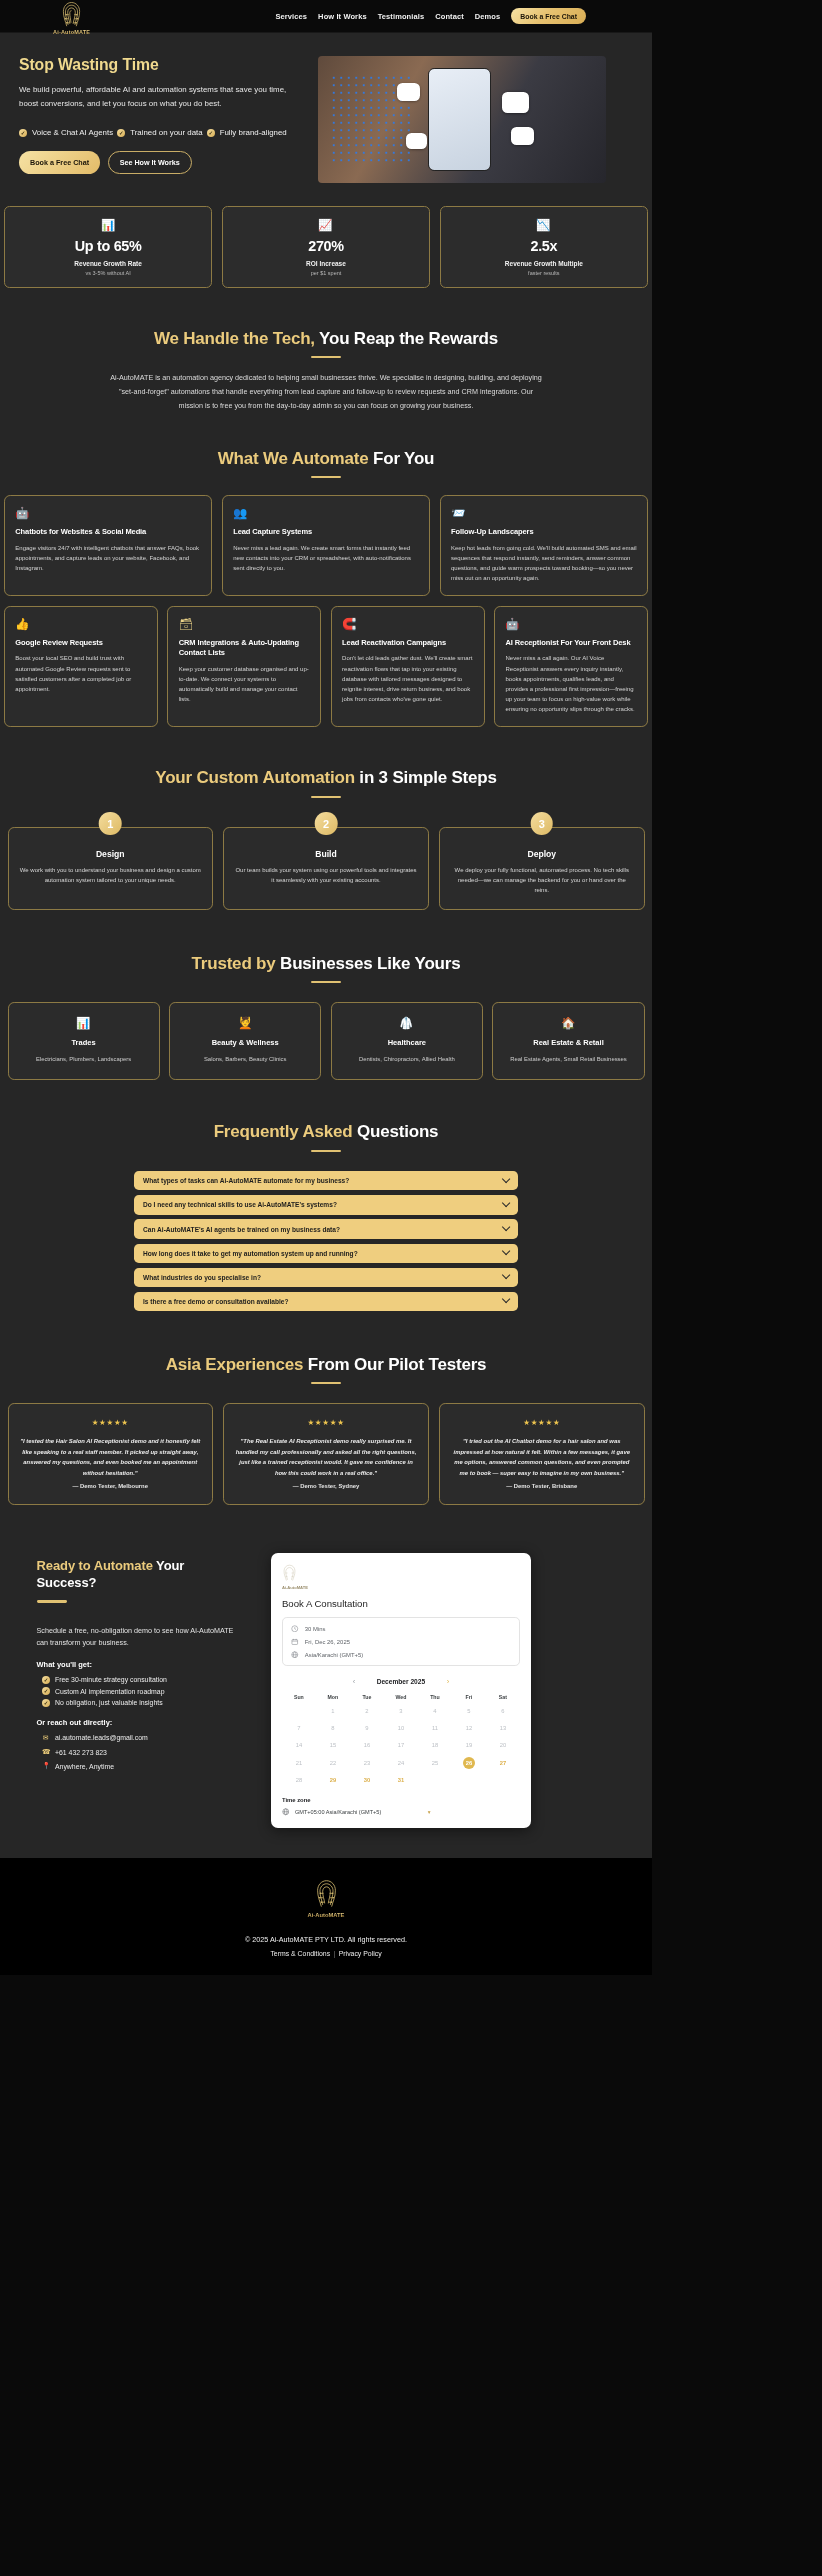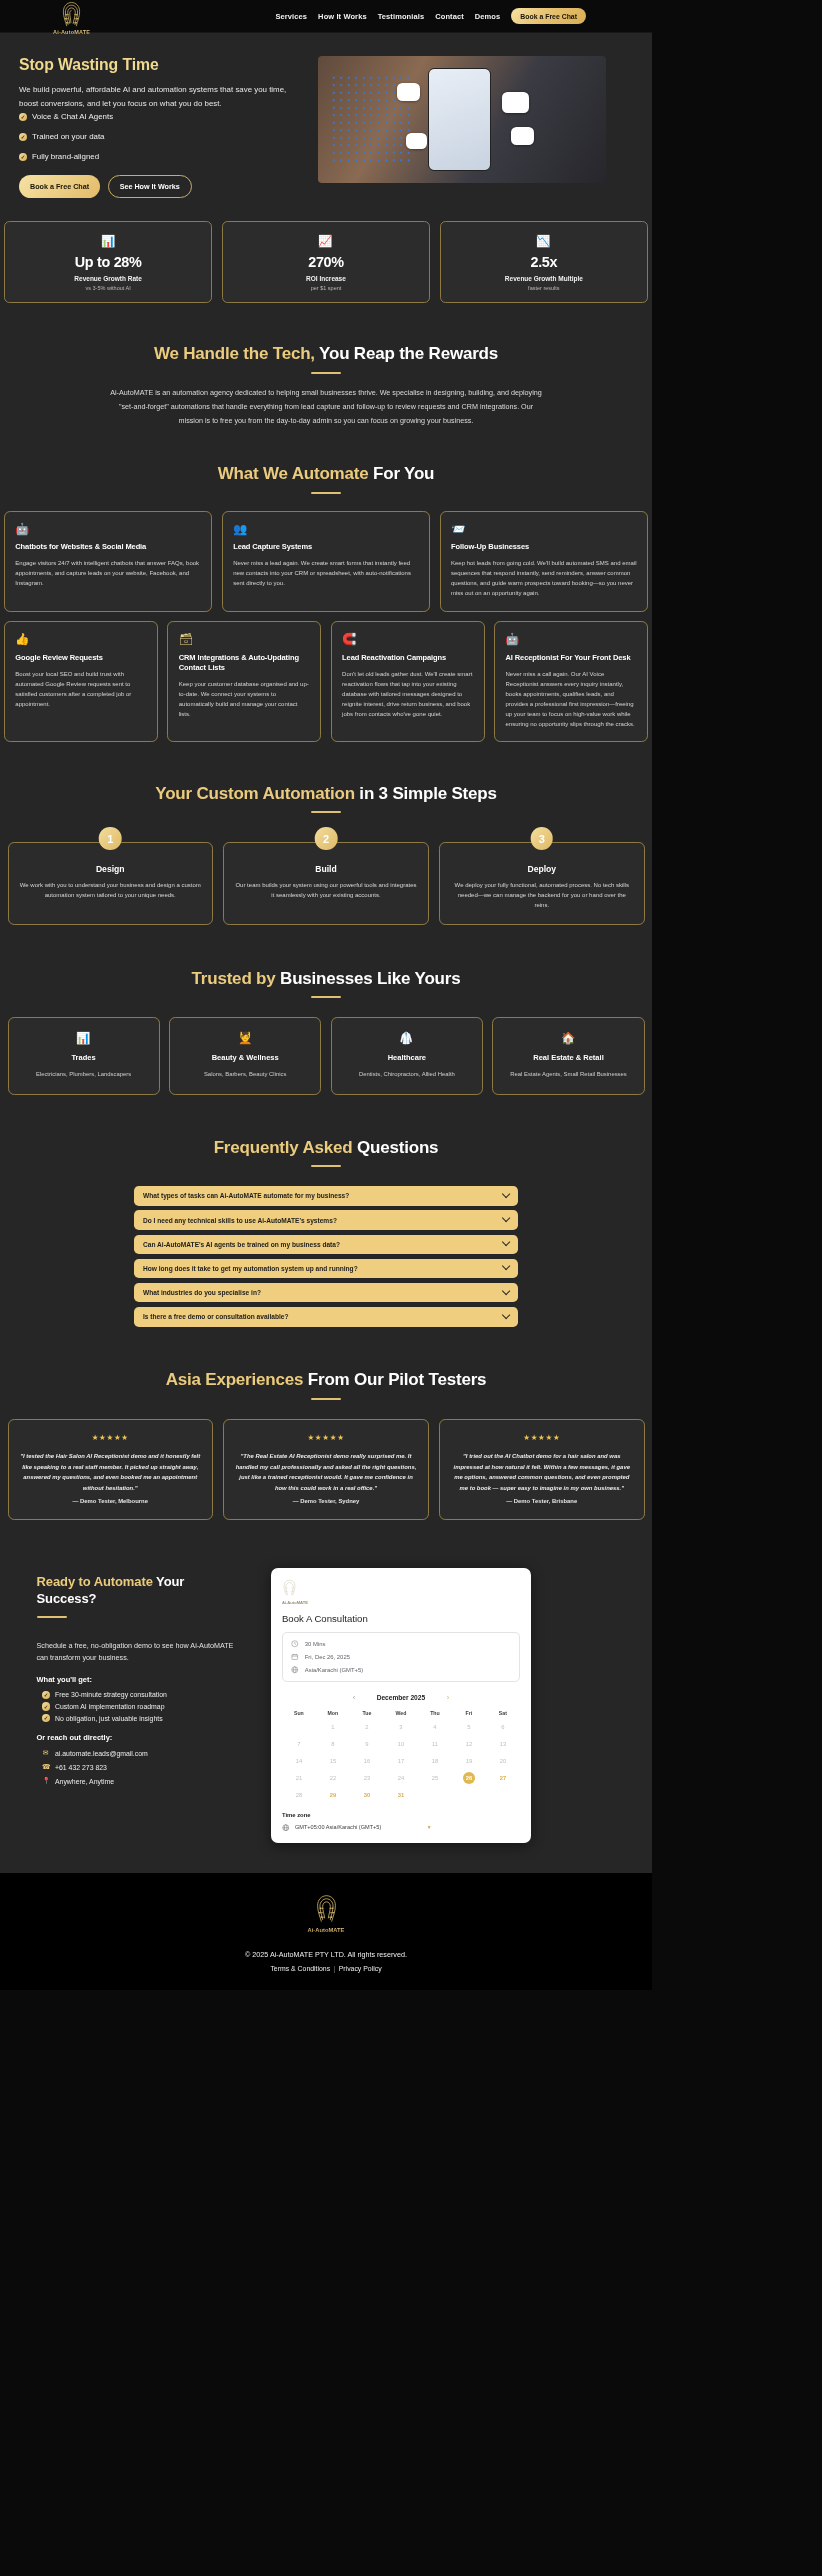--- a/index.html
+++ b/index.html
@@ -37,21 +37,21 @@
   .sec-title { text-align:center; font-size: 17px; font-weight: 800; letter-spacing: -0.2px; }
   .gold { color: #ebcb7d; }
   .divider { width: 30px; height: 2.1px; background: #e0c172; margin: 7.5px auto 0; border-radius: 1.4px; }
 
   
   .hero { background: #262626; padding: 23px 0 19px; }
   .hero-inner { width: 644px; margin: 0 auto; display:flex; gap: 19px; align-items: flex-start; }
   .hero-left { width: 295px; padding-left: 15px; }
   .hero-h1 { font-size: 15.8px; font-weight: 800; color: #f0d98e; letter-spacing:-0.1px; }
   .hero-p { margin-top: 9px; font-size: 7.9px; line-height: 1.72; color: #e7e7e7; }
-  .hero-list { margin-top: 2px; display:flex; flex-direction:column; gap: 11px; }
+  .hero-list { margin-top: 18px; display:flex; flex-direction:row; gap: 4px; }
   .hero-list li { list-style:none; display:flex; align-items:center; gap: 4.8px; font-size: 7.9px; color:#f0f0f0; }
   .check {
     width: 8.2px; height: 8.2px; border-radius: 50%;
     background: linear-gradient(135deg,#f4dd9e,#d8af57);
     display:flex; align-items:center; justify-content:center;
     font-size: 5.5px; color:#2a2208; font-weight: 900; flex:none;
   }
   .hero-btns { margin-top: 13.7px; display:flex; gap: 7.5px; }
   .btn-solid { background: linear-gradient(135deg,#f6e2a4,#e2bb68); color:#1a1408;
     font-size: 7.2px; font-weight:700; padding: 6.2px 11px; border-radius: 11.6px; border:none; cursor:pointer; }
@@ -256,21 +256,21 @@
         <div class="bub b3"></div>
         <div class="bub b4"></div>
       </div>
     </div>
   </section>
 
   <section class="stats">
     <div class="stats-row">
       <div class="stat-card">
         <div class="stat-icon">📊</div>
-        <div class="stat-value">Up to 28%</div>
+        <div class="stat-value">Up to 65%</div>
         <div class="stat-label">Revenue Growth Rate</div>
         <div class="stat-sub">vs 3-5% without AI</div>
       </div>
       <div class="stat-card">
         <div class="stat-icon">📈</div>
         <div class="stat-value">270%</div>
         <div class="stat-label">ROI Increase</div>
         <div class="stat-sub">per $1 spent</div>
       </div>
       <div class="stat-card">
@@ -302,21 +302,21 @@
         <h3>Chatbots for Websites &amp; Social Media</h3>
         <p>Engage visitors 24/7 with intelligent chatbots that answer FAQs, book appointments, and capture leads on your website, Facebook, and Instagram.</p>
       </div>
       <div class="fcard">
         <span class="ic">👥</span>
         <h3>Lead Capture Systems</h3>
         <p>Never miss a lead again. We create smart forms that instantly feed new contacts into your CRM or spreadsheet, with auto-notifications sent directly to you.</p>
       </div>
       <div class="fcard">
         <span class="ic">📨</span>
-        <h3>Follow-Up Businesses</h3>
+        <h3>Follow-Up Landscapers</h3>
         <p>Keep hot leads from going cold. We'll build automated SMS and email sequences that respond instantly, send reminders, answer common questions, and guide warm prospects toward booking—so you never miss out on an opportunity again.</p>
       </div>
     </div>
 
     <div class="cards4">
       <div class="fcard">
         <span class="ic">👍</span>
         <h3>Google Review Requests</h3>
         <p>Boost your local SEO and build trust with automated Google Review requests sent to satisfied customers after a completed job or appointment.</p>
       </div>

